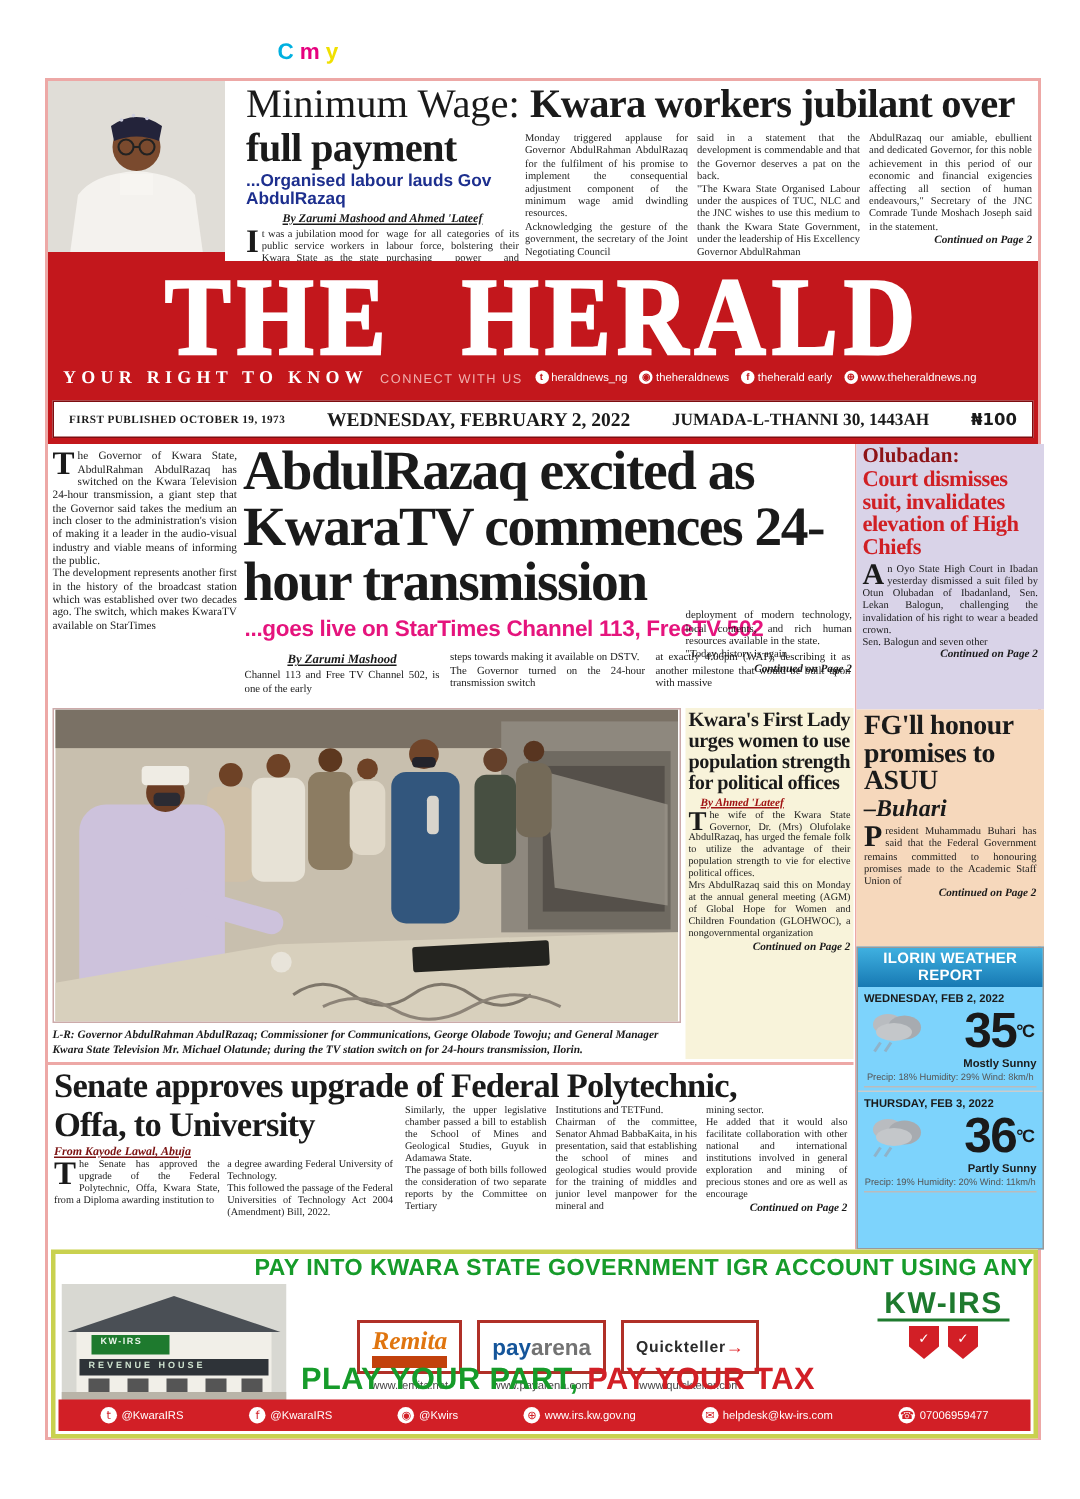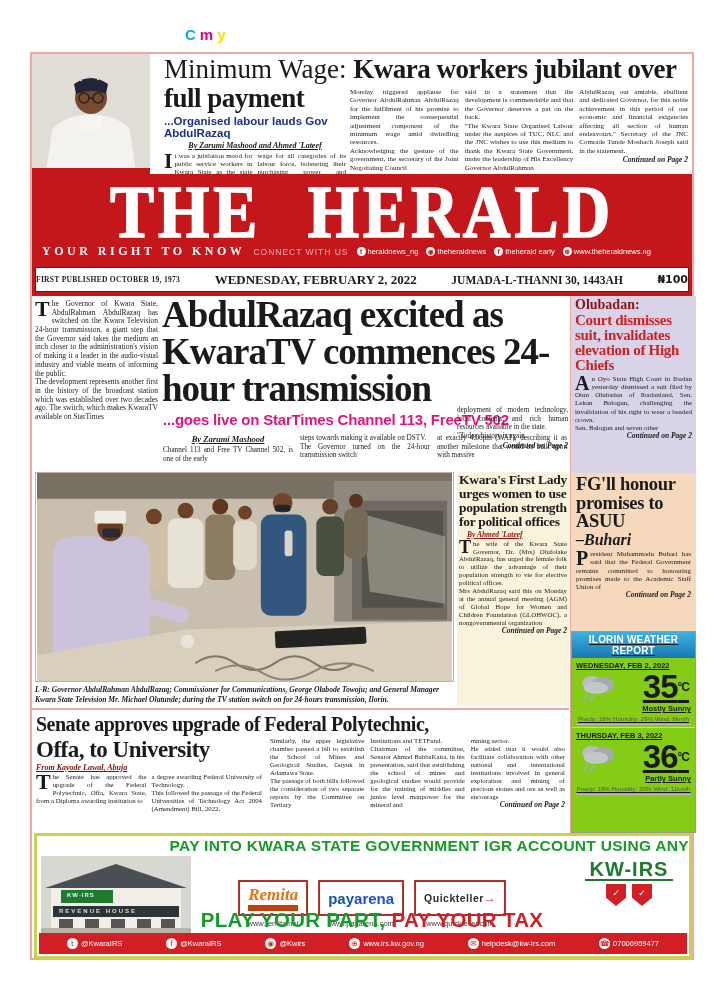--- a/index.html
+++ b/index.html
@@ -28,21 +28,21 @@
   .pre{white-space:pre-line;}
 
   
   #masthead{position:absolute;left:0;top:124px;width:100%;height:118px;background:#c3171c;box-sizing:border-box;}
   #mast-title{text-align:center;color:#fff;font-weight:bold;font-size:66px;line-height:62px;letter-spacing:4px;word-spacing:26px;transform:scaleY(1.12);transform-origin:top center;-webkit-text-stroke:1.5px #fff;}
   #mast-row{position:absolute;left:10px;right:10px;top:66px;display:flex;align-items:center;gap:8px;}
   .tagline{color:#fff;font-weight:bold;font-size:12px;letter-spacing:3.5px;white-space:nowrap;}
   .connect{color:#efb0ae;font-family:"Liberation Sans",sans-serif;font-size:8.5px;letter-spacing:1px;white-space:nowrap;}
   .msoc{display:flex;align-items:center;gap:2px;color:#fff;font-family:"Liberation Sans",sans-serif;font-size:7.5px;white-space:nowrap;}
   .mcir{display:inline-block;width:9px;height:9px;border-radius:50%;background:#fff;color:#c3171c;font-size:6.5px;line-height:9px;text-align:center;font-weight:bold;}
-  #datebar{position:absolute;left:3px;right:3px;top:89px;height:25px;background:#fff;border:1px solid #7e0d10;display:flex;align-items:center;justify-content:space-between;padding:0 0;box-sizing:border-box;}
+  #datebar{position:absolute;left:3px;right:3px;top:89px;height:25px;background:#fff;border:1px solid #7e0d10;display:flex;align-items:center;justify-content:space-between;padding:0 10px;box-sizing:border-box;}
   .db-first{font-size:7.5px;font-weight:bold;letter-spacing:0.3px;}
   .db-date{font-size:13px;font-weight:bold;}
   .db-hijri{font-size:11.5px;font-weight:bold;}
   .db-price{font-family:"DejaVu Sans",sans-serif;font-size:11px;font-weight:bold;}
 
   
   #main{position:absolute;left:0;top:242px;width:100%;height:412px;}
   #intro-col{position:absolute;left:3px;top:4px;width:123px;height:170px;font-size:7.5px;line-height:1.16;text-align:justify;overflow:hidden;}
   #main-headline{position:absolute;left:130px;top:0;width:406px;font-size:37px;font-weight:bold;line-height:37px;letter-spacing:-1px;}
   #main-sub{position:absolute;left:131px;top:115px;width:404px;font-family:"Liberation Sans",sans-serif;font-weight:bold;font-size:15px;color:#e5147d;letter-spacing:-0.2px;}
@@ -61,56 +61,56 @@
   
   #sidebar{position:absolute;left:538px;top:242px;width:126px;height:537px;border-left:1px solid #eda8a6;box-sizing:border-box;display:flex;flex-direction:column;}
   #olubadan{background:#d9d3e8;height:177px;padding:2px 4px;box-sizing:border-box;overflow:hidden;}
   .ol-kick{font-size:14px;font-weight:bold;color:#8d1316;line-height:1.05;}
   .ol-head{font-size:15px;font-weight:bold;color:#d01f24;line-height:1.0;letter-spacing:-0.3px;}
   .sb-body{font-size:7px;line-height:1.18;text-align:justify;margin-top:2px;}
   .sb-body .dcap{font-size:20px;line-height:16px;}
   #asuu{background:#f6d8bc;height:158px;padding:2px 5px;box-sizing:border-box;overflow:hidden;}
   .as-head{font-size:18.5px;font-weight:bold;line-height:1.0;letter-spacing:-0.3px;}
   .as-attr{font-size:16px;font-weight:bold;font-style:italic;line-height:1.1;}
-  #weather{flex:1;background:#84cc16;border:1px solid #999;box-sizing:border-box;display:flex;flex-direction:column;text-decoration:underline;}
+  #weather{flex:1;background:#7dd3fc;border:1px solid #999;box-sizing:border-box;display:flex;flex-direction:column;}
   #w-title{background:linear-gradient(#3fb0e0,#1779b3);color:#fff;font-family:"Liberation Sans",sans-serif;font-weight:bold;font-size:10px;text-align:center;padding:2px 0;letter-spacing:0.2px;}
   .w-day{padding:3px 4px 2px 4px;border-bottom:1px solid #ccc;}
   .w-date{font-family:"Liberation Sans",sans-serif;font-size:7.5px;font-weight:bold;margin-bottom:2px;}
   .w-row{display:flex;align-items:center;justify-content:space-between;padding:0 2px;}
   .w-temp{font-family:"Liberation Sans",sans-serif;font-weight:bold;font-size:33px;line-height:30px;letter-spacing:-1px;}
   .w-unit{font-size:12px;vertical-align:top;}
   .w-cond{font-family:"Liberation Sans",sans-serif;font-size:7.5px;font-weight:bold;text-align:right;margin-top:2px;}
   .w-det{font-family:"Liberation Sans",sans-serif;font-size:6.2px;color:#555;text-align:center;margin-top:2px;border-bottom:1px solid #bbb;padding-bottom:2px;}
 
   
   #senate{position:absolute;left:0;top:654px;width:537px;height:124px;border-top:2px solid #eda8a6;box-sizing:border-box;padding:1px 4px;background:#fff;}
-  .sen-l1{font-size:20px;font-weight:bold;line-height:26px;letter-spacing:-0.5px;white-space:nowrap;}
+  .sen-l1{font-size:23px;font-weight:bold;line-height:26px;letter-spacing:-0.5px;white-space:nowrap;}
   .sen-row{display:flex;gap:8px;}
   .sen-left{width:226px;flex:0 0 226px;}
   .sen-l2{font-size:23px;font-weight:bold;line-height:25px;letter-spacing:-0.5px;}
   .sen-by{font-size:8px;font-weight:bold;font-style:italic;color:#7a1010;text-decoration:underline;margin:1px 0;}
   .sen-cols2{display:flex;gap:5px;height:58px;overflow:hidden;}
   .sen-cols2 .col{flex:1;font-size:6.8px;line-height:1.18;text-align:justify;}
   .sen-right{flex:1;display:flex;gap:6px;height:92px;overflow:hidden;}
   .sen-right .col{flex:1;font-size:6.8px;line-height:1.18;text-align:justify;}
 
   
   #ad{position:absolute;left:2px;top:779px;width:658px;height:126px;border:3px solid #c9d14f;box-sizing:border-box;background:#fff;}
   .ad-h{font-family:"Liberation Sans",sans-serif;font-weight:bold;color:#169b2a;text-align:right;letter-spacing:0.3px;}
   .ad-h1{font-size:15.5px;padding-left:70px;margin-top:1px;}
   .ad-h2{font-size:15.5px;padding-left:110px;}
   #ad-building{position:absolute;left:4px;top:20px;width:150px;height:84px;}
   .bld-sign{position:absolute;left:26px;top:36px;font:bold 6px "Liberation Sans",sans-serif;color:#eaf5ea;letter-spacing:1px;}
   .bld-band{position:absolute;left:18px;top:52px;font:bold 6px "Liberation Sans",sans-serif;color:#cfe3d0;letter-spacing:2px;}
   #ad-logos{position:absolute;left:160px;top:44px;width:350px;display:flex;gap:10px;justify-content:center;}
   .logo-cell{text-align:center;}
   .logo-box{border:2px solid #b03028;background:#fff;padding:4px 8px;height:24px;display:flex;align-items:center;justify-content:center;white-space:nowrap;}
-  .lg-remita{font-family:"Liberation Serif",serif;font-style:italic;font-weight:bold;font-size:17px;color:#e0750f;border-bottom:6px solid #c2410c;}
+  .lg-remita{font-family:"Liberation Serif",serif;font-style:italic;font-weight:bold;font-size:17px;color:#e0750f;border-bottom:8px solid #c2410c;}
   .lg-pay{font-family:"Liberation Sans",sans-serif;font-weight:bold;font-size:15px;color:#15559a;}
-  .lg-arena{font-family:"Liberation Sans",sans-serif;font-weight:bold;font-size:15px;color:#1d4ed8;}
+  .lg-arena{font-family:"Liberation Sans",sans-serif;font-weight:bold;font-size:15px;color:#737373;}
   .lg-qt{font-family:"Liberation Sans",sans-serif;font-weight:bold;font-size:10.5px;color:#2b2b2b;letter-spacing:0.5px;}
   .lg-qt-arrow{color:#e02329;font-weight:bold;font-size:12px;font-style:italic;}
   .logo-url{font-family:"Liberation Sans",sans-serif;font-size:7.5px;color:#444;margin-top:3px;}
   #kwirs{position:absolute;right:8px;top:24px;width:104px;text-align:center;}
   .kwirs-txt{font-family:"Liberation Sans",sans-serif;font-weight:bold;font-size:20px;color:#1e7a2e;letter-spacing:1px;line-height:18px;}
   .kwirs-bar{height:2px;background:#1e7a2e;margin:1px 8px 3px 8px;}
   .badges{display:flex;gap:6px;justify-content:center;}
   .shield{width:20px;height:22px;background:#d21f26;clip-path:polygon(0 0,100% 0,100% 62%,50% 100%,0 62%);color:#fff;font-size:9px;text-align:center;line-height:18px;font-family:"DejaVu Sans",sans-serif;}
   #ad-slogan{position:absolute;left:150px;bottom:24px;width:370px;text-align:center;font-family:"Liberation Sans",sans-serif;font-weight:bold;font-size:20.5px;letter-spacing:0.3px;white-space:nowrap;}
   .slg-g{color:#169b2a}.slg-r{color:#d21f26}

